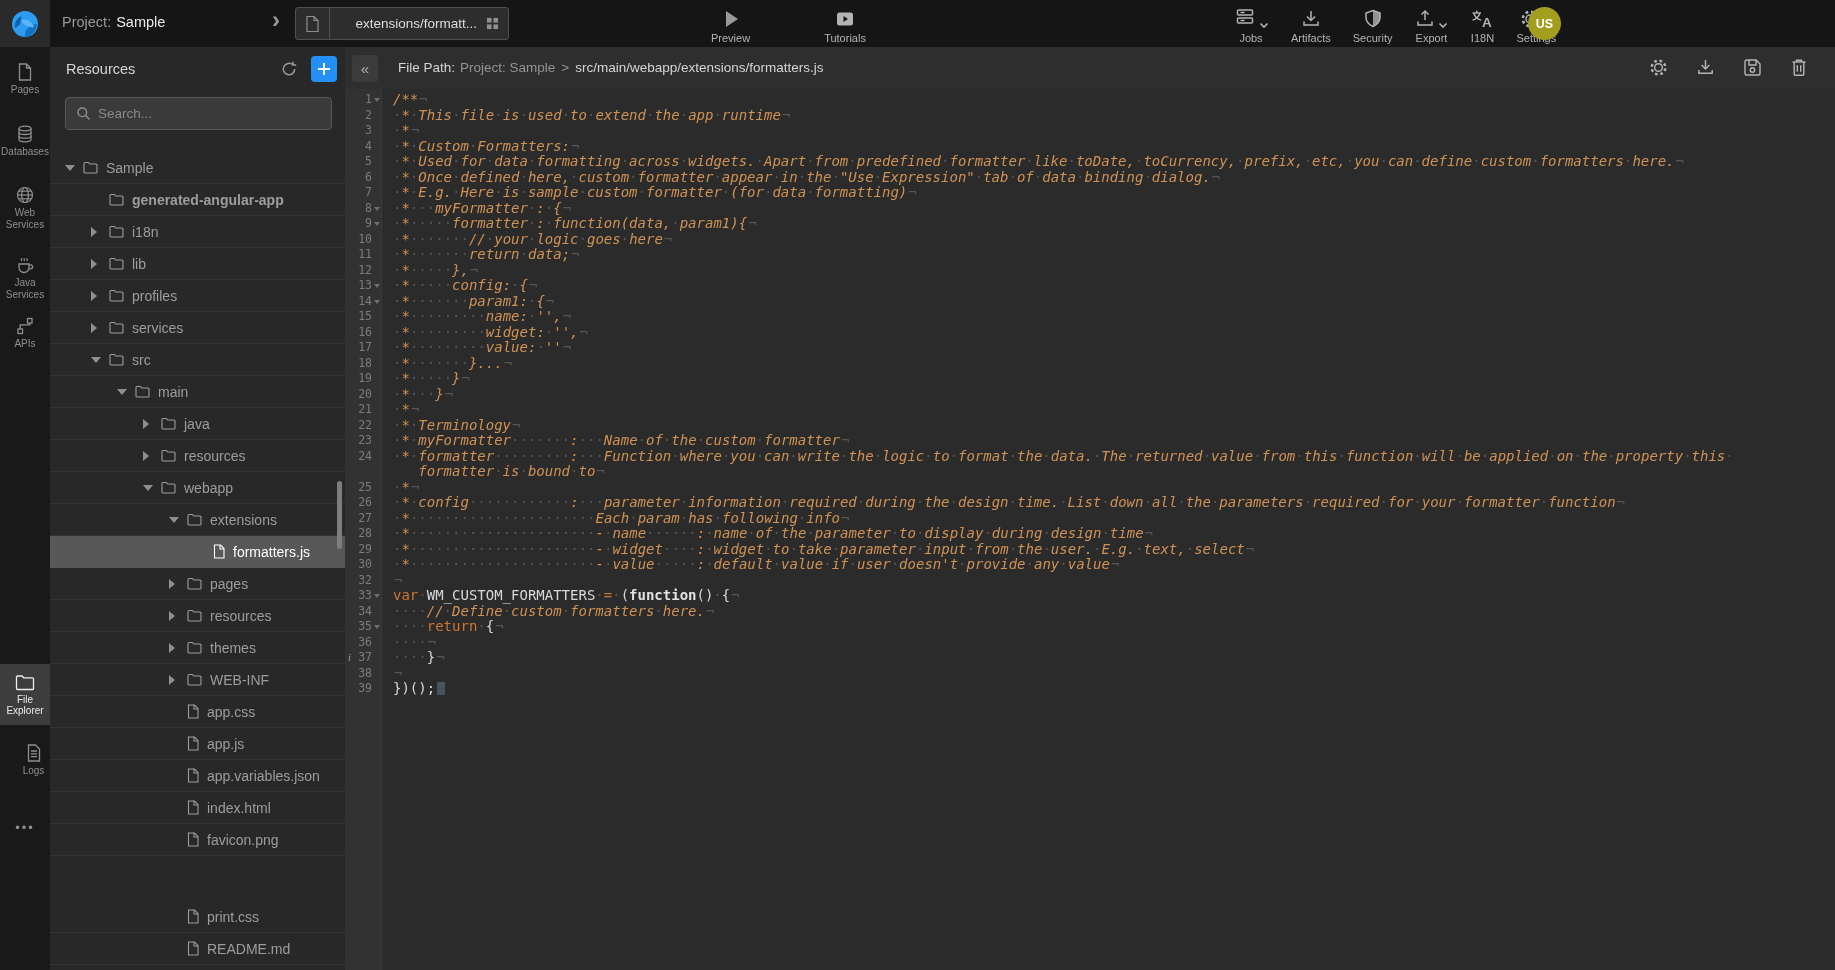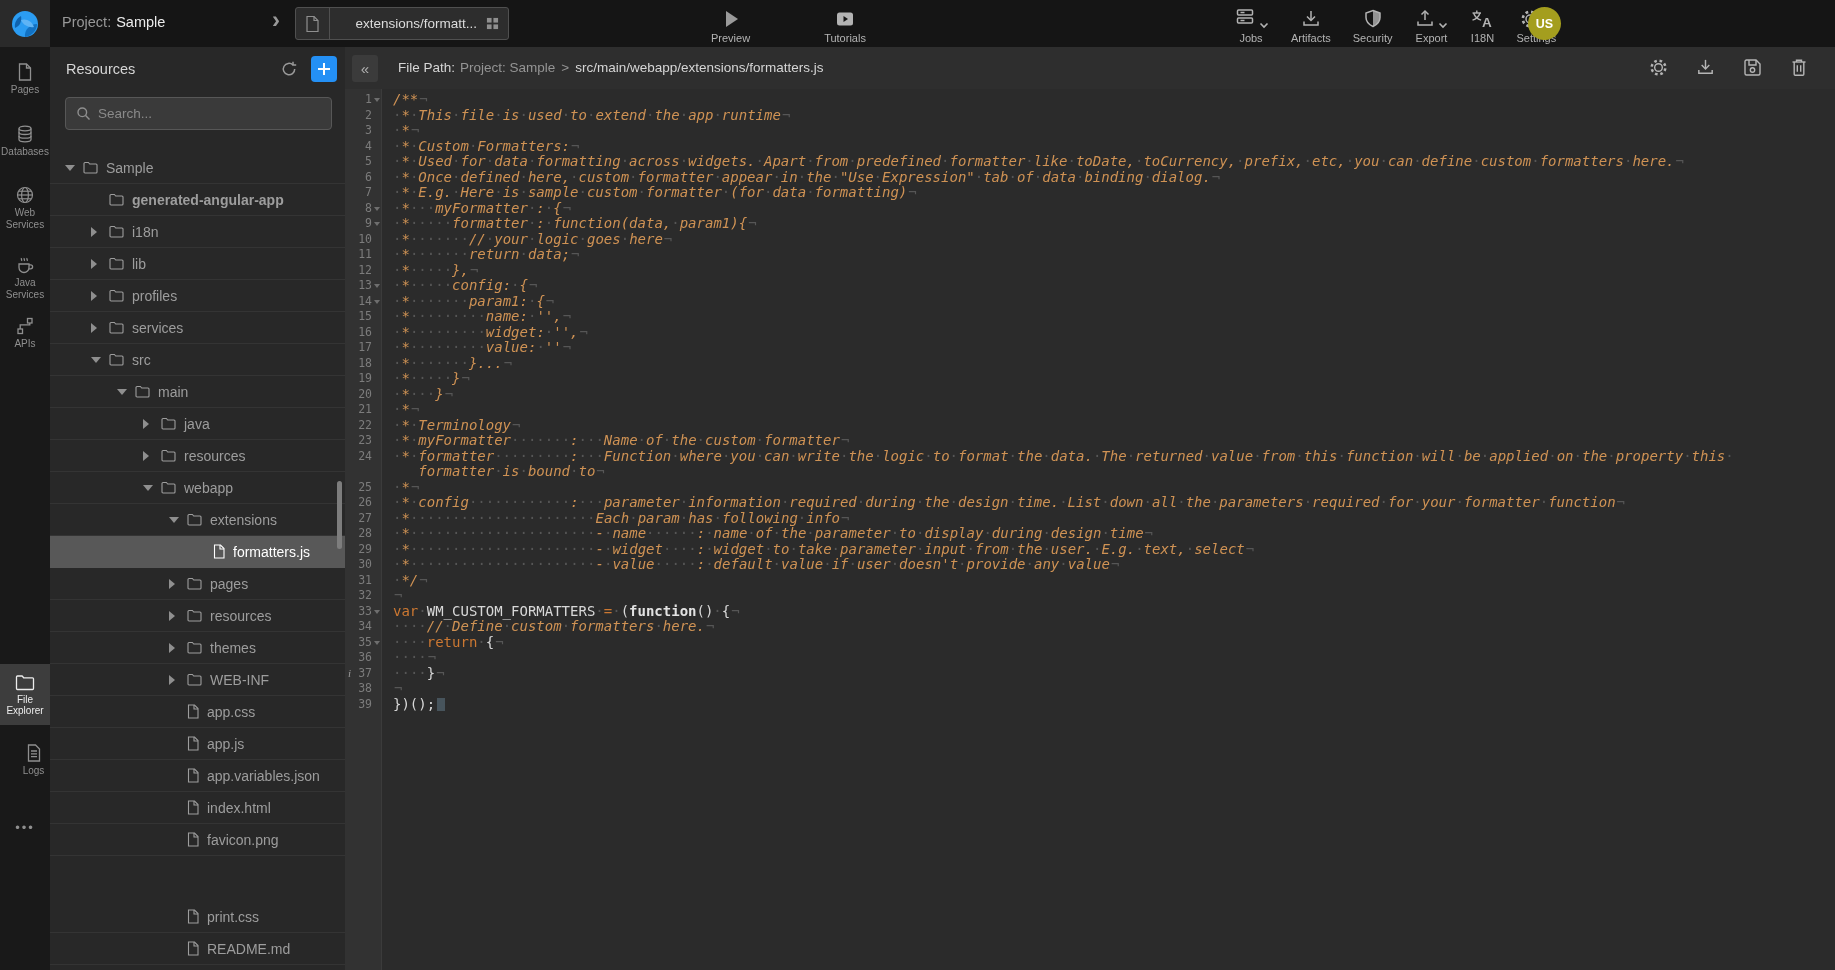--- a/index.html
+++ b/index.html
@@ -872,27 +872,20 @@
         </div>
         <div class="code-row" data-interactable="false">
           <div class="gut" data-interactable="true">
             <span class="gnum" data-interactable="false">30</span>
             <span class="gfold" data-interactable="false"></span>
           </div>
           <div class="code-text" data-interactable="true"><span class="t-c"><span class="ws">·</span>*<span class="ws">·</span><span class="ws">·</span><span class="ws">·</span><span class="ws">·</span><span class="ws">·</span><span class="ws">·</span><span class="ws">·</span><span class="ws">·</span><span class="ws">·</span><span class="ws">·</span><span class="ws">·</span><span class="ws">·</span><span class="ws">·</span><span class="ws">·</span><span class="ws">·</span><span class="ws">·</span><span class="ws">·</span><span class="ws">·</span><span class="ws">·</span><span class="ws">·</span><span class="ws">·</span><span class="ws">·</span>-<span class="ws">·</span>value<span class="ws">·</span><span class="ws">·</span><span class="ws">·</span><span class="ws">·</span><span class="ws">·</span>:<span class="ws">·</span>default<span class="ws">·</span>value<span class="ws">·</span>if<span class="ws">·</span>user<span class="ws">·</span>doesn't<span class="ws">·</span>provide<span class="ws">·</span>any<span class="ws">·</span>value</span><span class="eol" data-interactable="false">¬</span></div>
         </div>
         <div class="code-row" data-interactable="false">
           <div class="gut" data-interactable="true">
-            <span class="gnum" data-interactable="false">31</span>
-            <span class="gfold" data-interactable="false"></span>
-          </div>
-          <div class="code-text" data-interactable="true"><span class="t-c"><span class="ws">·</span>*/</span><span class="eol" data-interactable="false">¬</span></div>
-        </div>
-        <div class="code-row" data-interactable="false">
-          <div class="gut" data-interactable="true">
             <span class="gnum" data-interactable="false">32</span>
             <span class="gfold" data-interactable="false"></span>
           </div>
           <div class="code-text" data-interactable="true"><span class="eol" data-interactable="false">¬</span></div>
         </div>
         <div class="code-row" data-interactable="false">
           <div class="gut" data-interactable="true">
             <span class="gnum" data-interactable="false">33</span>
             <span class="gfold has" data-interactable="true"></span>
           </div>

